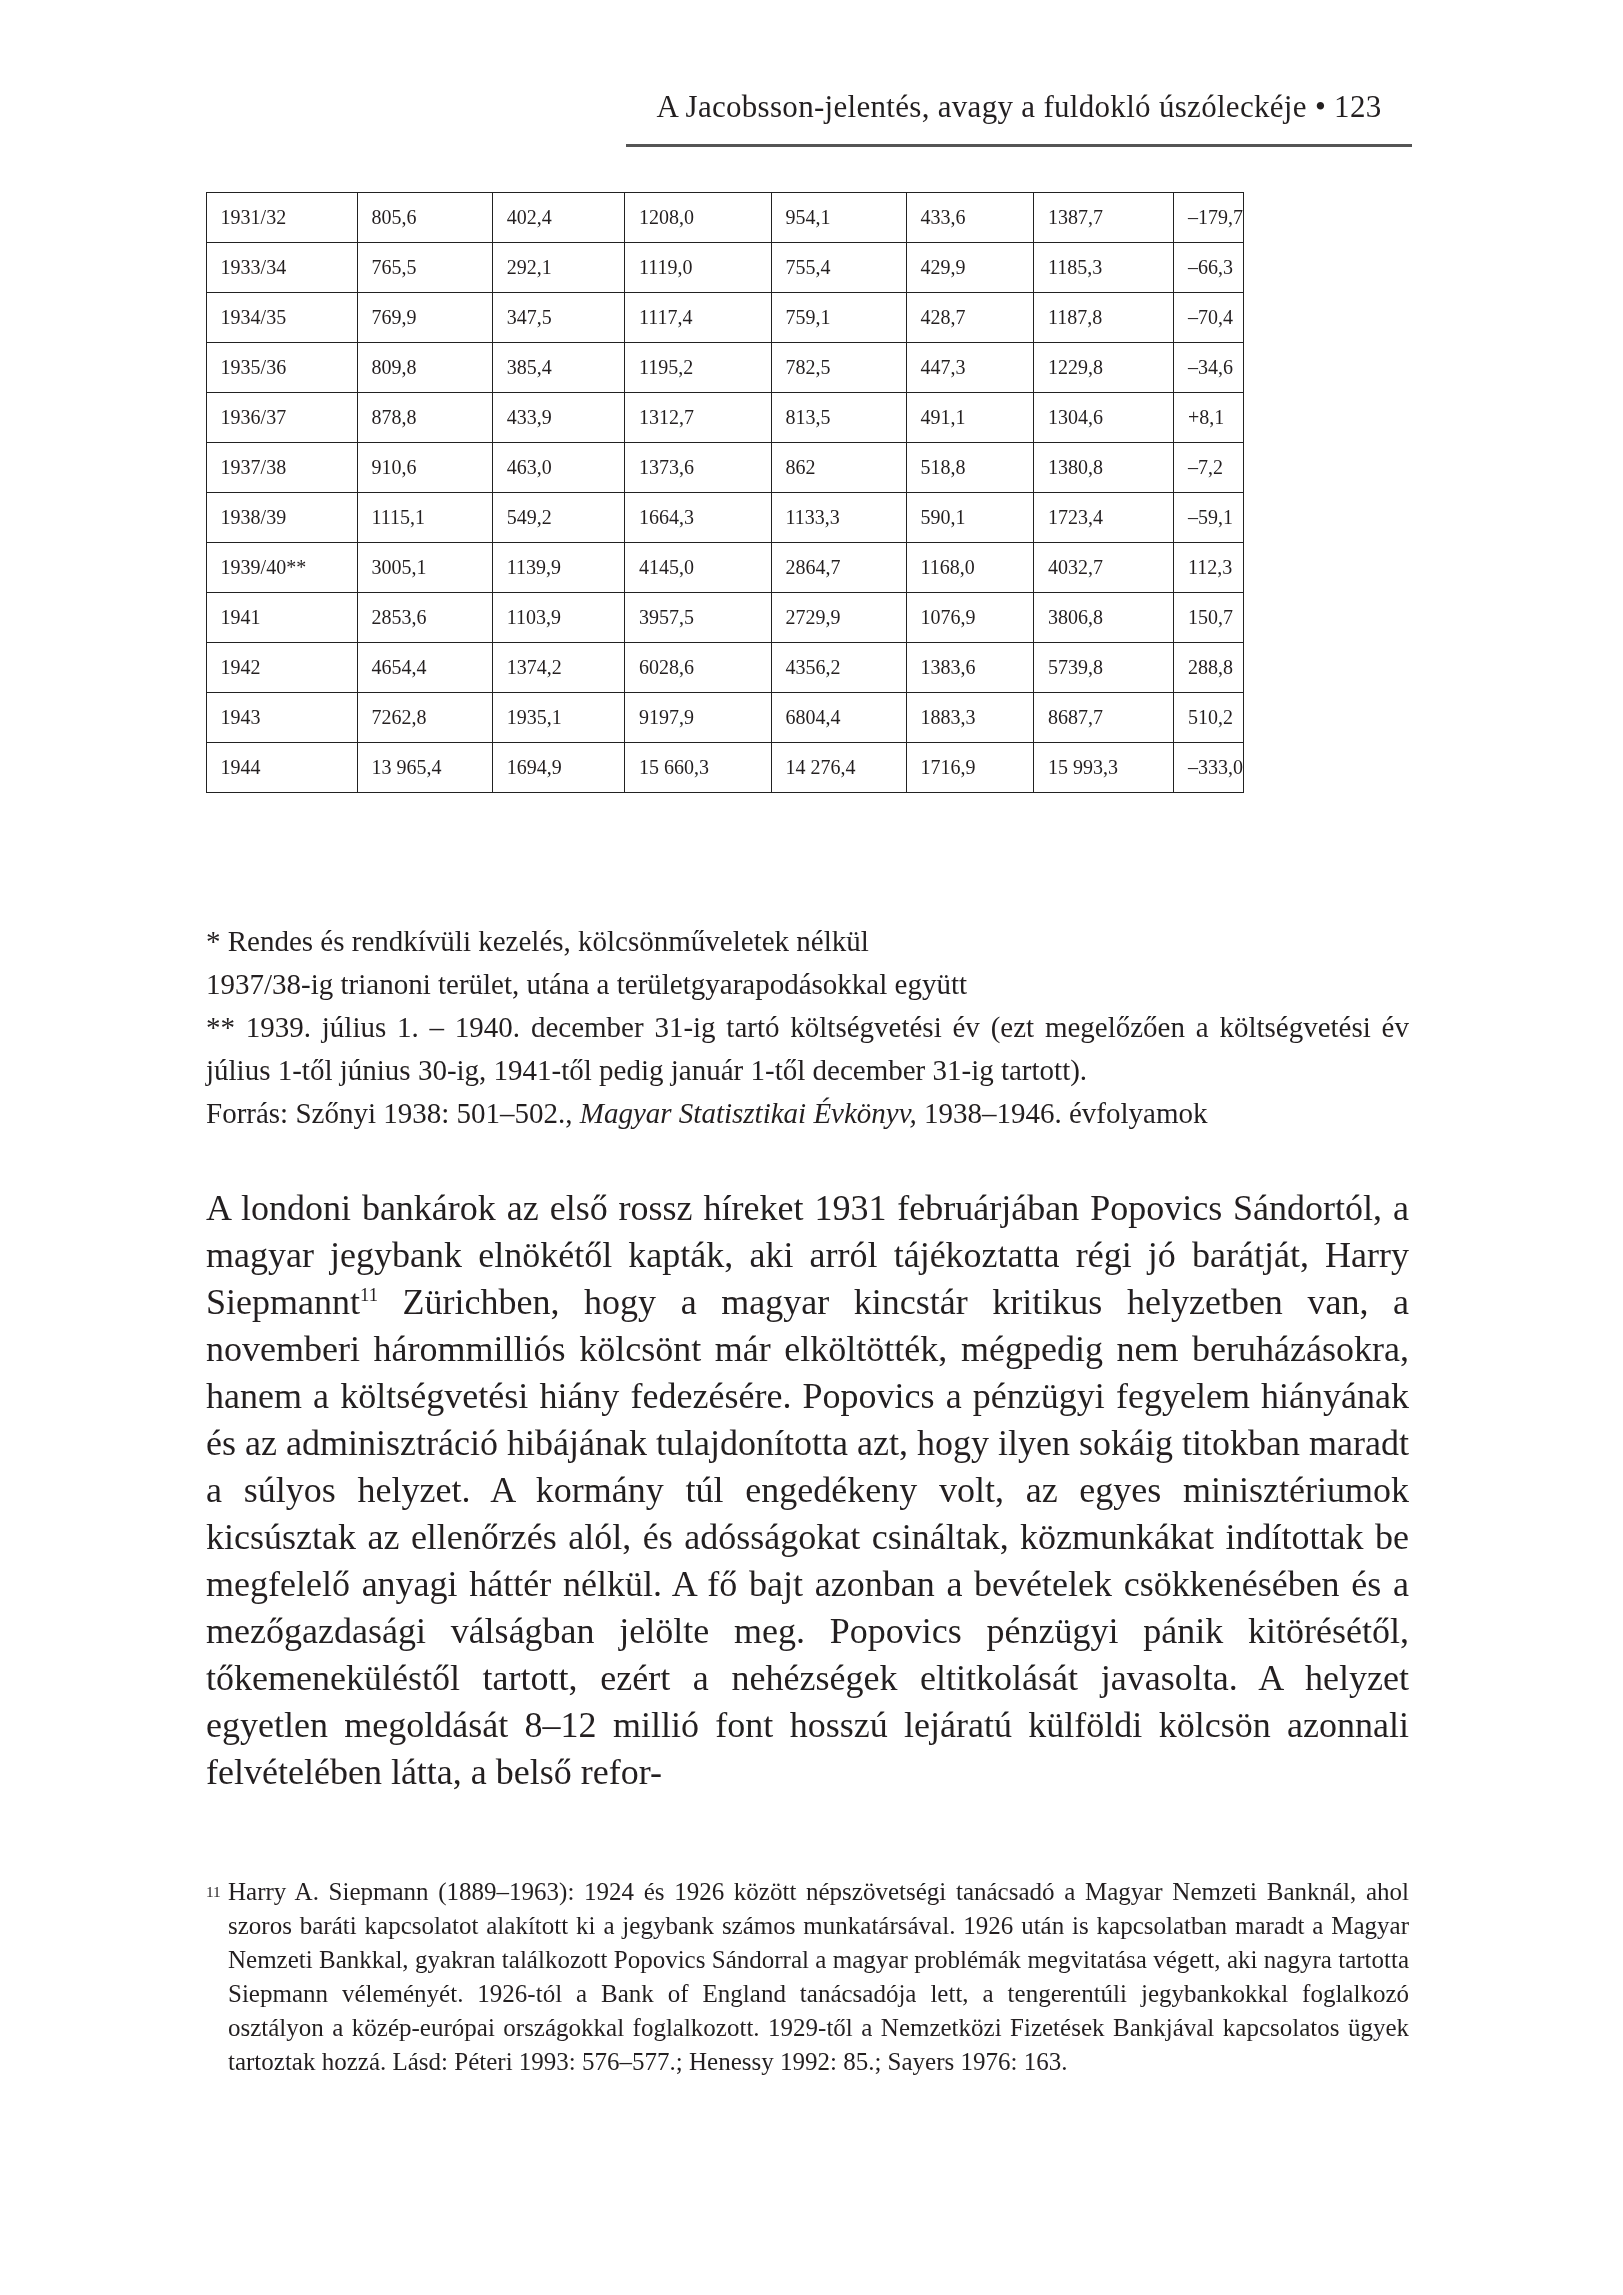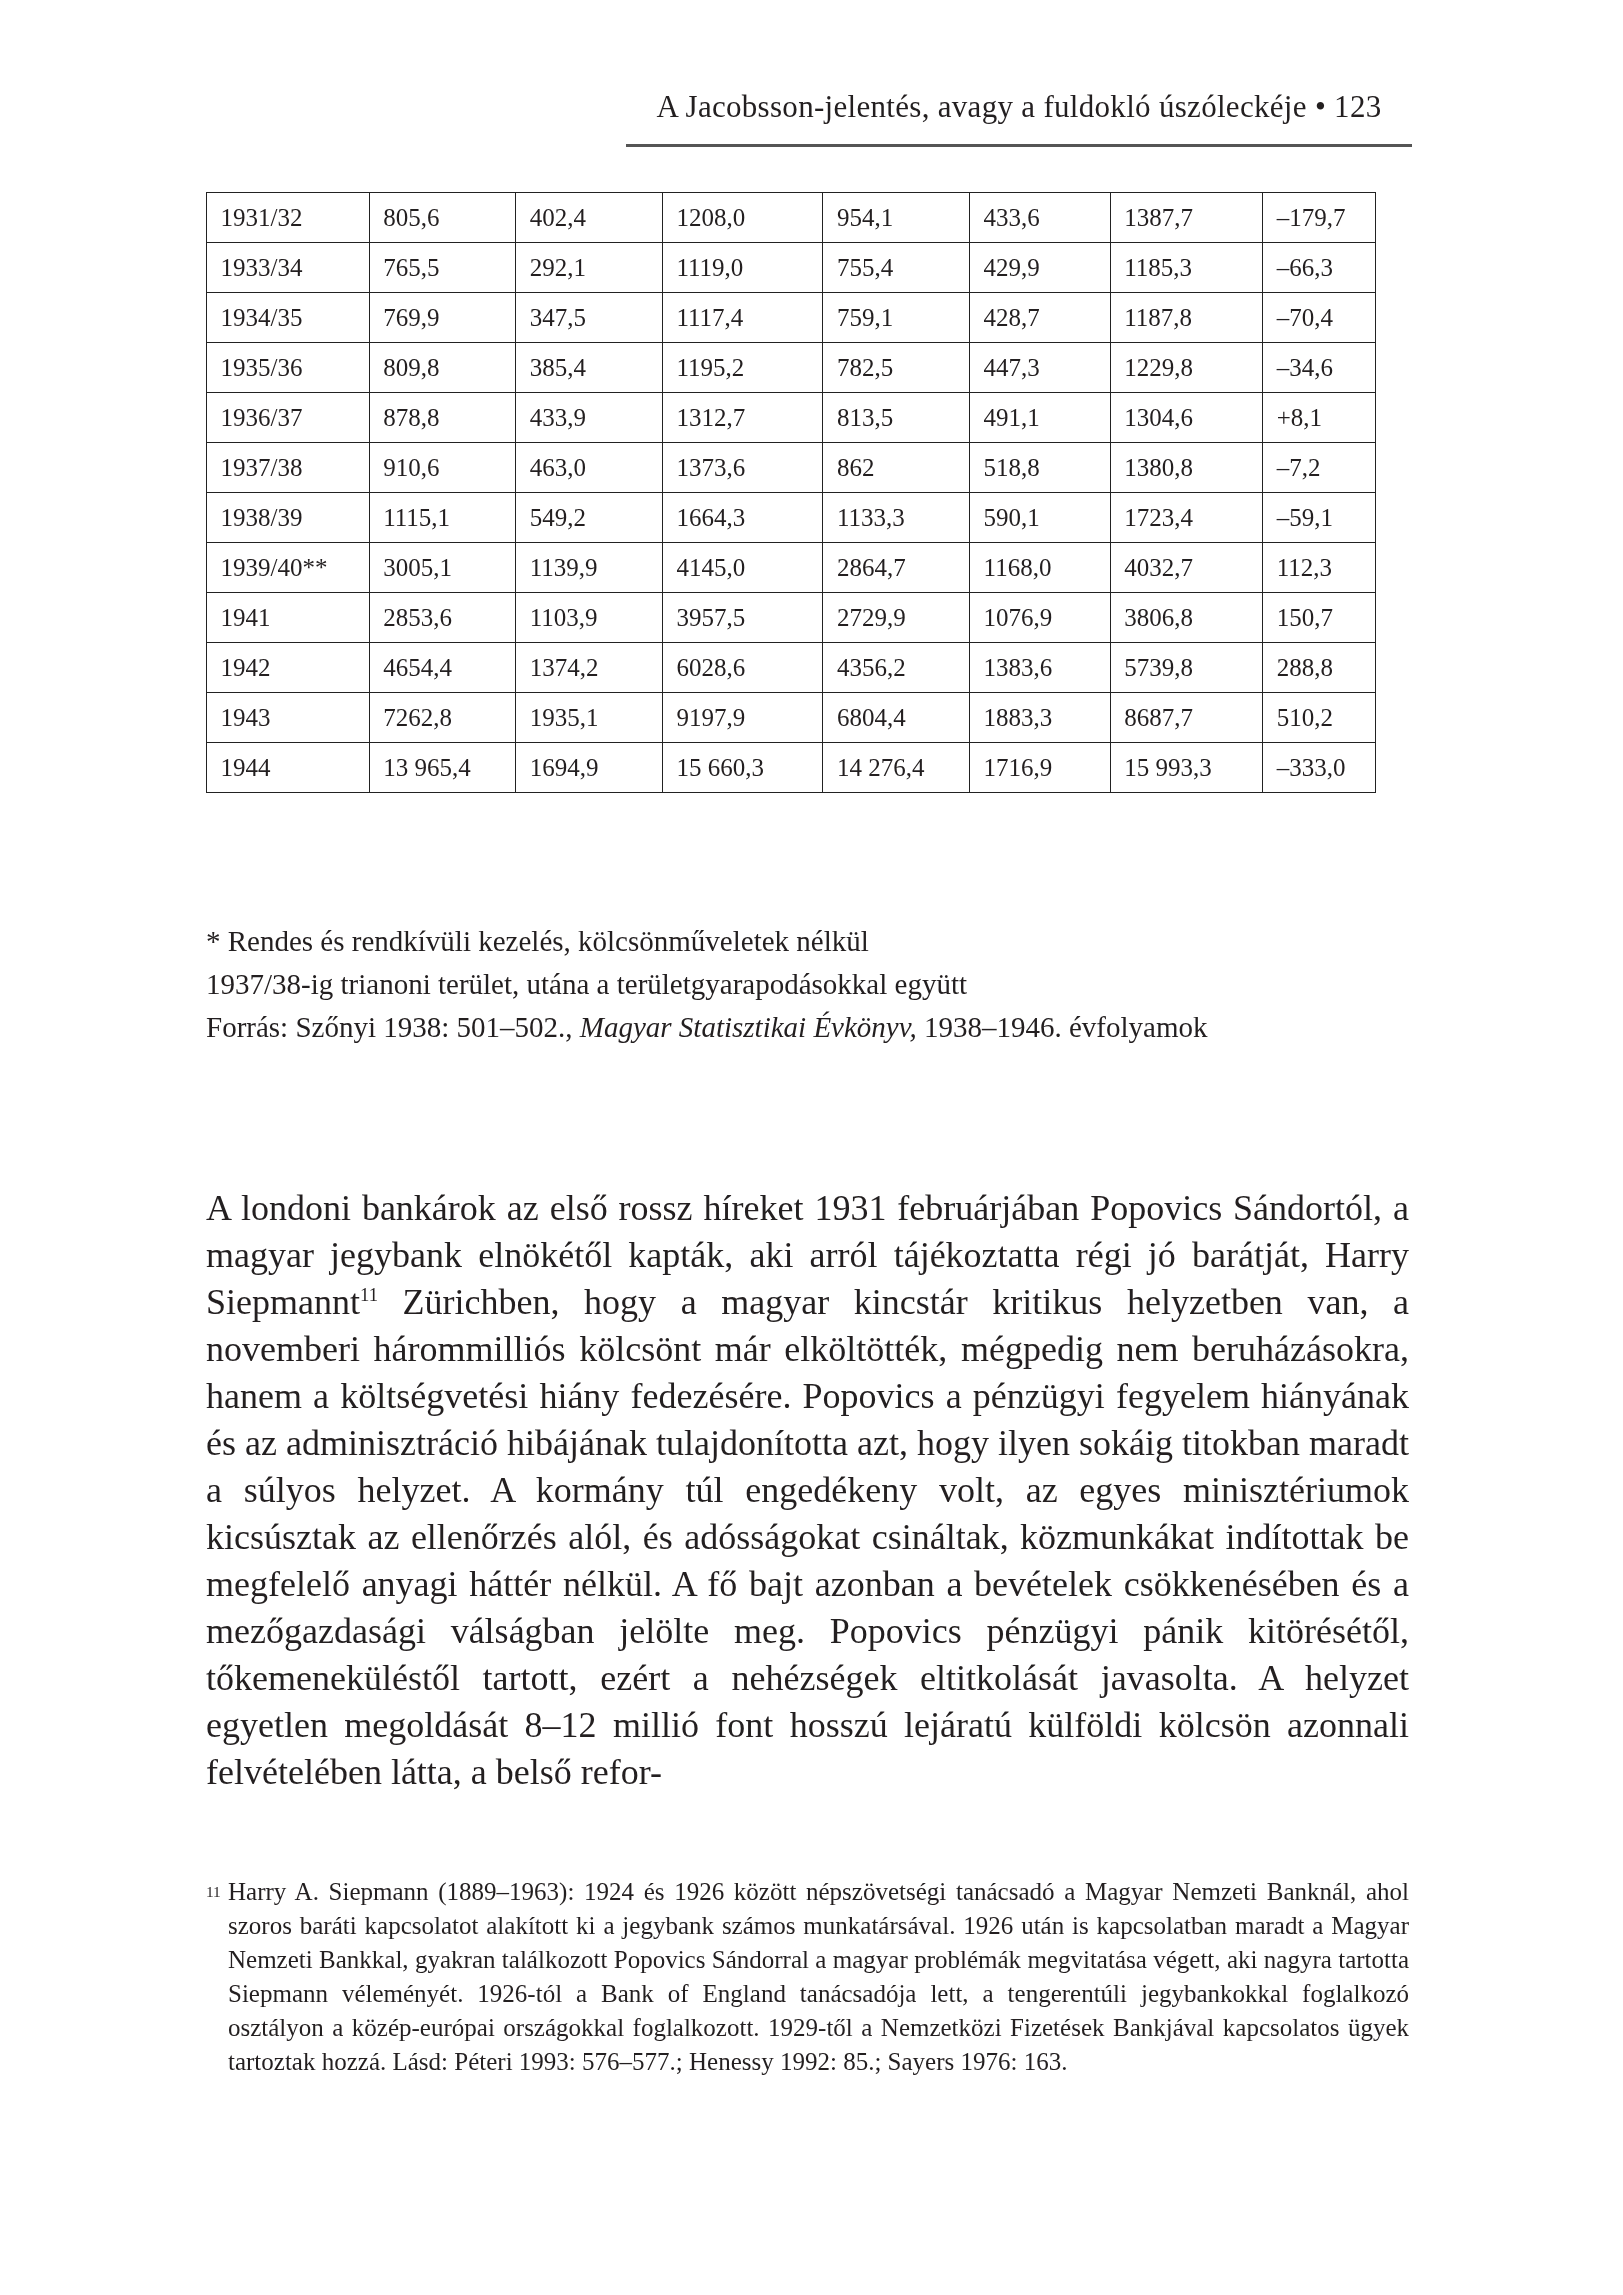--- a/index.html
+++ b/index.html
@@ -1,19 +1,19 @@
 <!DOCTYPE html>
 <html style="font-size:13.6px"><head>
 <meta charset="utf-8">
 <style>
   html,body{margin:0;padding:0;background:#fff;}
   body{width:1623px;height:2295px;position:relative;overflow:hidden;font-family:"Liberation Serif","DejaVu Serif",serif;color:#231f20;}
   .header{position:absolute;left:626px;top:89px;width:786px;text-align:center;font-size:31px;letter-spacing:0.3px;}
   .header-rule{position:absolute;left:626px;top:144px;width:786px;height:2.5px;background:#555;}
-  table.data{position:absolute;left:206px;top:192px;width:1170px;border-collapse:collapse;font-size:25px;}
+  table.data{position:absolute;left:206px;top:192px;width:1038px;border-collapse:collapse;font-size:20px;}
   table.data td{border:1.7px solid #222;height:49px;padding:0 0 0 13.6px;vertical-align:middle;white-space:nowrap;}
   table.data td.c0{width:148px}
   table.data td.c1{width:132px}
   table.data td.c2{width:132px}
   table.data td.c3{width:146px}
   table.data td.c4{width:132px}
   table.data td.c5{width:126px}
   table.data td.c6{width:138px}
   .notes{position:absolute;left:206px;top:884px;width:1203px;font-size:29px;line-height:43px;text-align:justify;}
   .notes p{margin:0;}
@@ -157,20 +157,21 @@
         <td class="c6">15 993,3</td>
         <td class="c7">–333,0</td>
       </tr>
     </tbody>
 </table>
 
 <div class="notes-wrap">
   <div class="notes" style="position:static;width:auto;margin-top:36px;">
     <p>* Rendes és rendkívüli kezelés, kölcsönműveletek nélkül</p>
     <p>1937/38-ig trianoni terület, utána a területgyarapodásokkal együtt</p>
+    <p>** 1939. július 1. – 1940. december 31-ig tartó költségvetési év (ezt megelőzően a költségvetési év július 1-től június 30-ig, 1941-től pedig január 1-től december 31-ig tartott).</p>
     <p><span>Forrás: Szőnyi 1938: 501–502., </span><i>Magyar Statisztikai Évkönyv,</i><span> 1938–1946. évfolyamok</span></p>
   </div>
 </div>
 
 <div class="body-text" style="top:1185px;">
   <span>A londoni bankárok az első rossz híreket 1931 februárjában Popovics Sándortól, a magyar jegybank elnökétől kapták, aki arról tájékoztatta régi jó barátját, Harry Siepmannt</span><sup>11</sup><span> Zürichben, hogy a magyar kincstár kritikus helyzetben van, a novemberi hárommilliós kölcsönt már elköltötték, mégpedig nem beruházásokra, hanem a költségvetési hiány fedezésére. Popovics a pénzügyi fegyelem hiányának és az adminisztráció hibájának tulajdonította azt, hogy ilyen sokáig titokban maradt a súlyos helyzet. A kormány túl engedékeny volt, az egyes minisztériumok kicsúsztak az ellenőrzés alól, és adósságokat csináltak, közmunkákat indítottak be megfelelő anyagi háttér nélkül. A fő bajt azonban a bevételek csökkenésében és a mezőgazdasági válságban jelölte meg. Popovics pénzügyi pánik kitörésétől, tőkemeneküléstől tartott, ezért a nehézségek eltitkolását javasolta. A helyzet egyetlen megoldását 8–12 millió font hosszú lejáratú külföldi kölcsön azonnali felvételében látta, a belső refor-</span>
 </div>
 
 <div class="footnote">
   <span class="fn-num">11</span>

